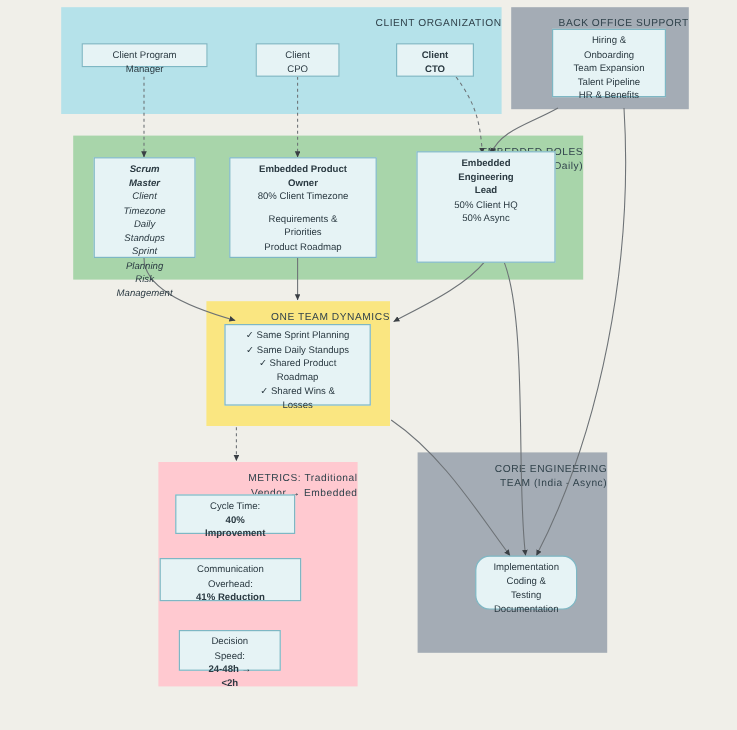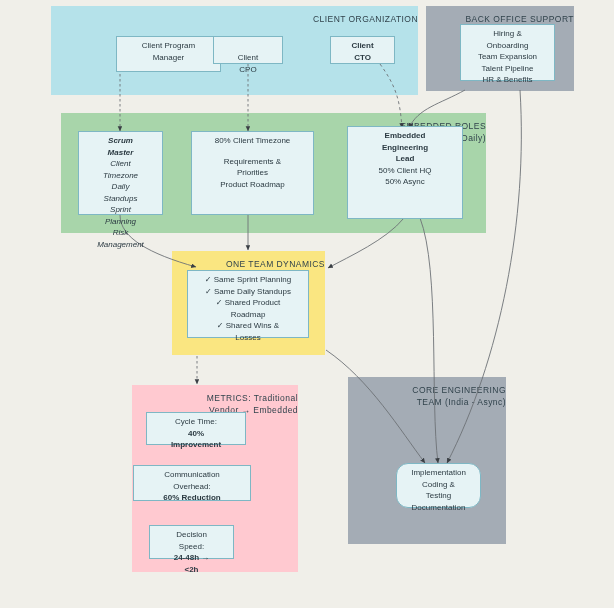--- a/index.html
+++ b/index.html
@@ -130,26 +130,26 @@
       <path d="M420,218 C440,270 430,400 438,463"></path>
 
       <path d="M520,90 C528,220 500,360 447,463"></path>
 
       <path d="M197,356 L197,384" stroke-dasharray="2.5,2.5"></path>
 
       <path d="M326,350 C370,380 400,430 425,463"></path>
     </g>
   </svg>
 
-  <div class="node" style="left:68px; top:36px; width:105px; height:36px;margin-left:48px;">
+  <div class="node" style="left:68px; top:36px; width:105px; height:20px;">
     <div class="ttl" style="font-weight:normal;">Client Program Manager</div>
   </div>
 
   <div class="node" style="left:213px; top:36px; width:70px; height:28px;">
-    <div class="ttl" style="font-weight:normal;margin-top:12px;">Client CPO</div>
+    <div class="ttl" style="font-weight:normal;">Client CPO</div>
   </div>
 
   <div class="node" style="left:330px; top:36px; width:65px; height:28px;">
     <div class="ttl" style="font-weight:bold;">Client CTO</div>
   </div>
 
   <div class="node" style="left:460px; top:24px; width:95px; height:57px;">
     <div class="sub">Hiring &amp; Onboarding
 Team Expansion
 Talent Pipeline
@@ -159,20 +159,22 @@
   <div class="node" style="left:78px; top:131px; width:85px; height:84px;font-style:italic;">
     <div class="ttl">Scrum Master</div>
     <div class="sub">Client Timezone</div>
     <div class="gap"></div>
     <div class="sub">Daily Standups
 Sprint Planning
 Risk Management</div>
   </div>
 
   <div class="node" style="left:191px; top:131px; width:123px; height:84px;">
+    <div class="ttl">Embedded Product
+Owner</div>
     <div class="sub">80% Client Timezone</div>
     <div class="gap"></div>
     <div class="sub">Requirements &amp; Priorities
 Product Roadmap</div>
   </div>
 
   <div class="node" style="left:347px; top:126px; width:116px; height:93px;">
     <div class="ttl">Embedded Engineering
 Lead</div>
     <div class="sub">50% Client HQ
@@ -188,21 +190,21 @@
 ✓ Shared Wins &amp; Losses</div>
   </div>
 
   <div class="node" style="left:146px; top:412px; width:100px; height:33px;">
     <div class="sub">Cycle Time:</div>
     <div class="strong">40% Improvement</div>
   </div>
 
   <div class="node" style="left:133px; top:465px; width:118px; height:36px;">
     <div class="sub">Communication Overhead:</div>
-    <div class="strong">60% Reduction</div>
+    <div class="strong">41% Reduction</div>
   </div>
 
   <div class="node" style="left:149px; top:525px; width:85px; height:34px;">
     <div class="sub">Decision Speed:</div>
     <div class="strong">24-48h → &lt;2h</div>
   </div>
 
   <div class="node" style="left:396px; top:463px; width:85px; height:45px;border-radius:12px;">
     <div class="sub">Implementation
 Coding &amp; Testing

